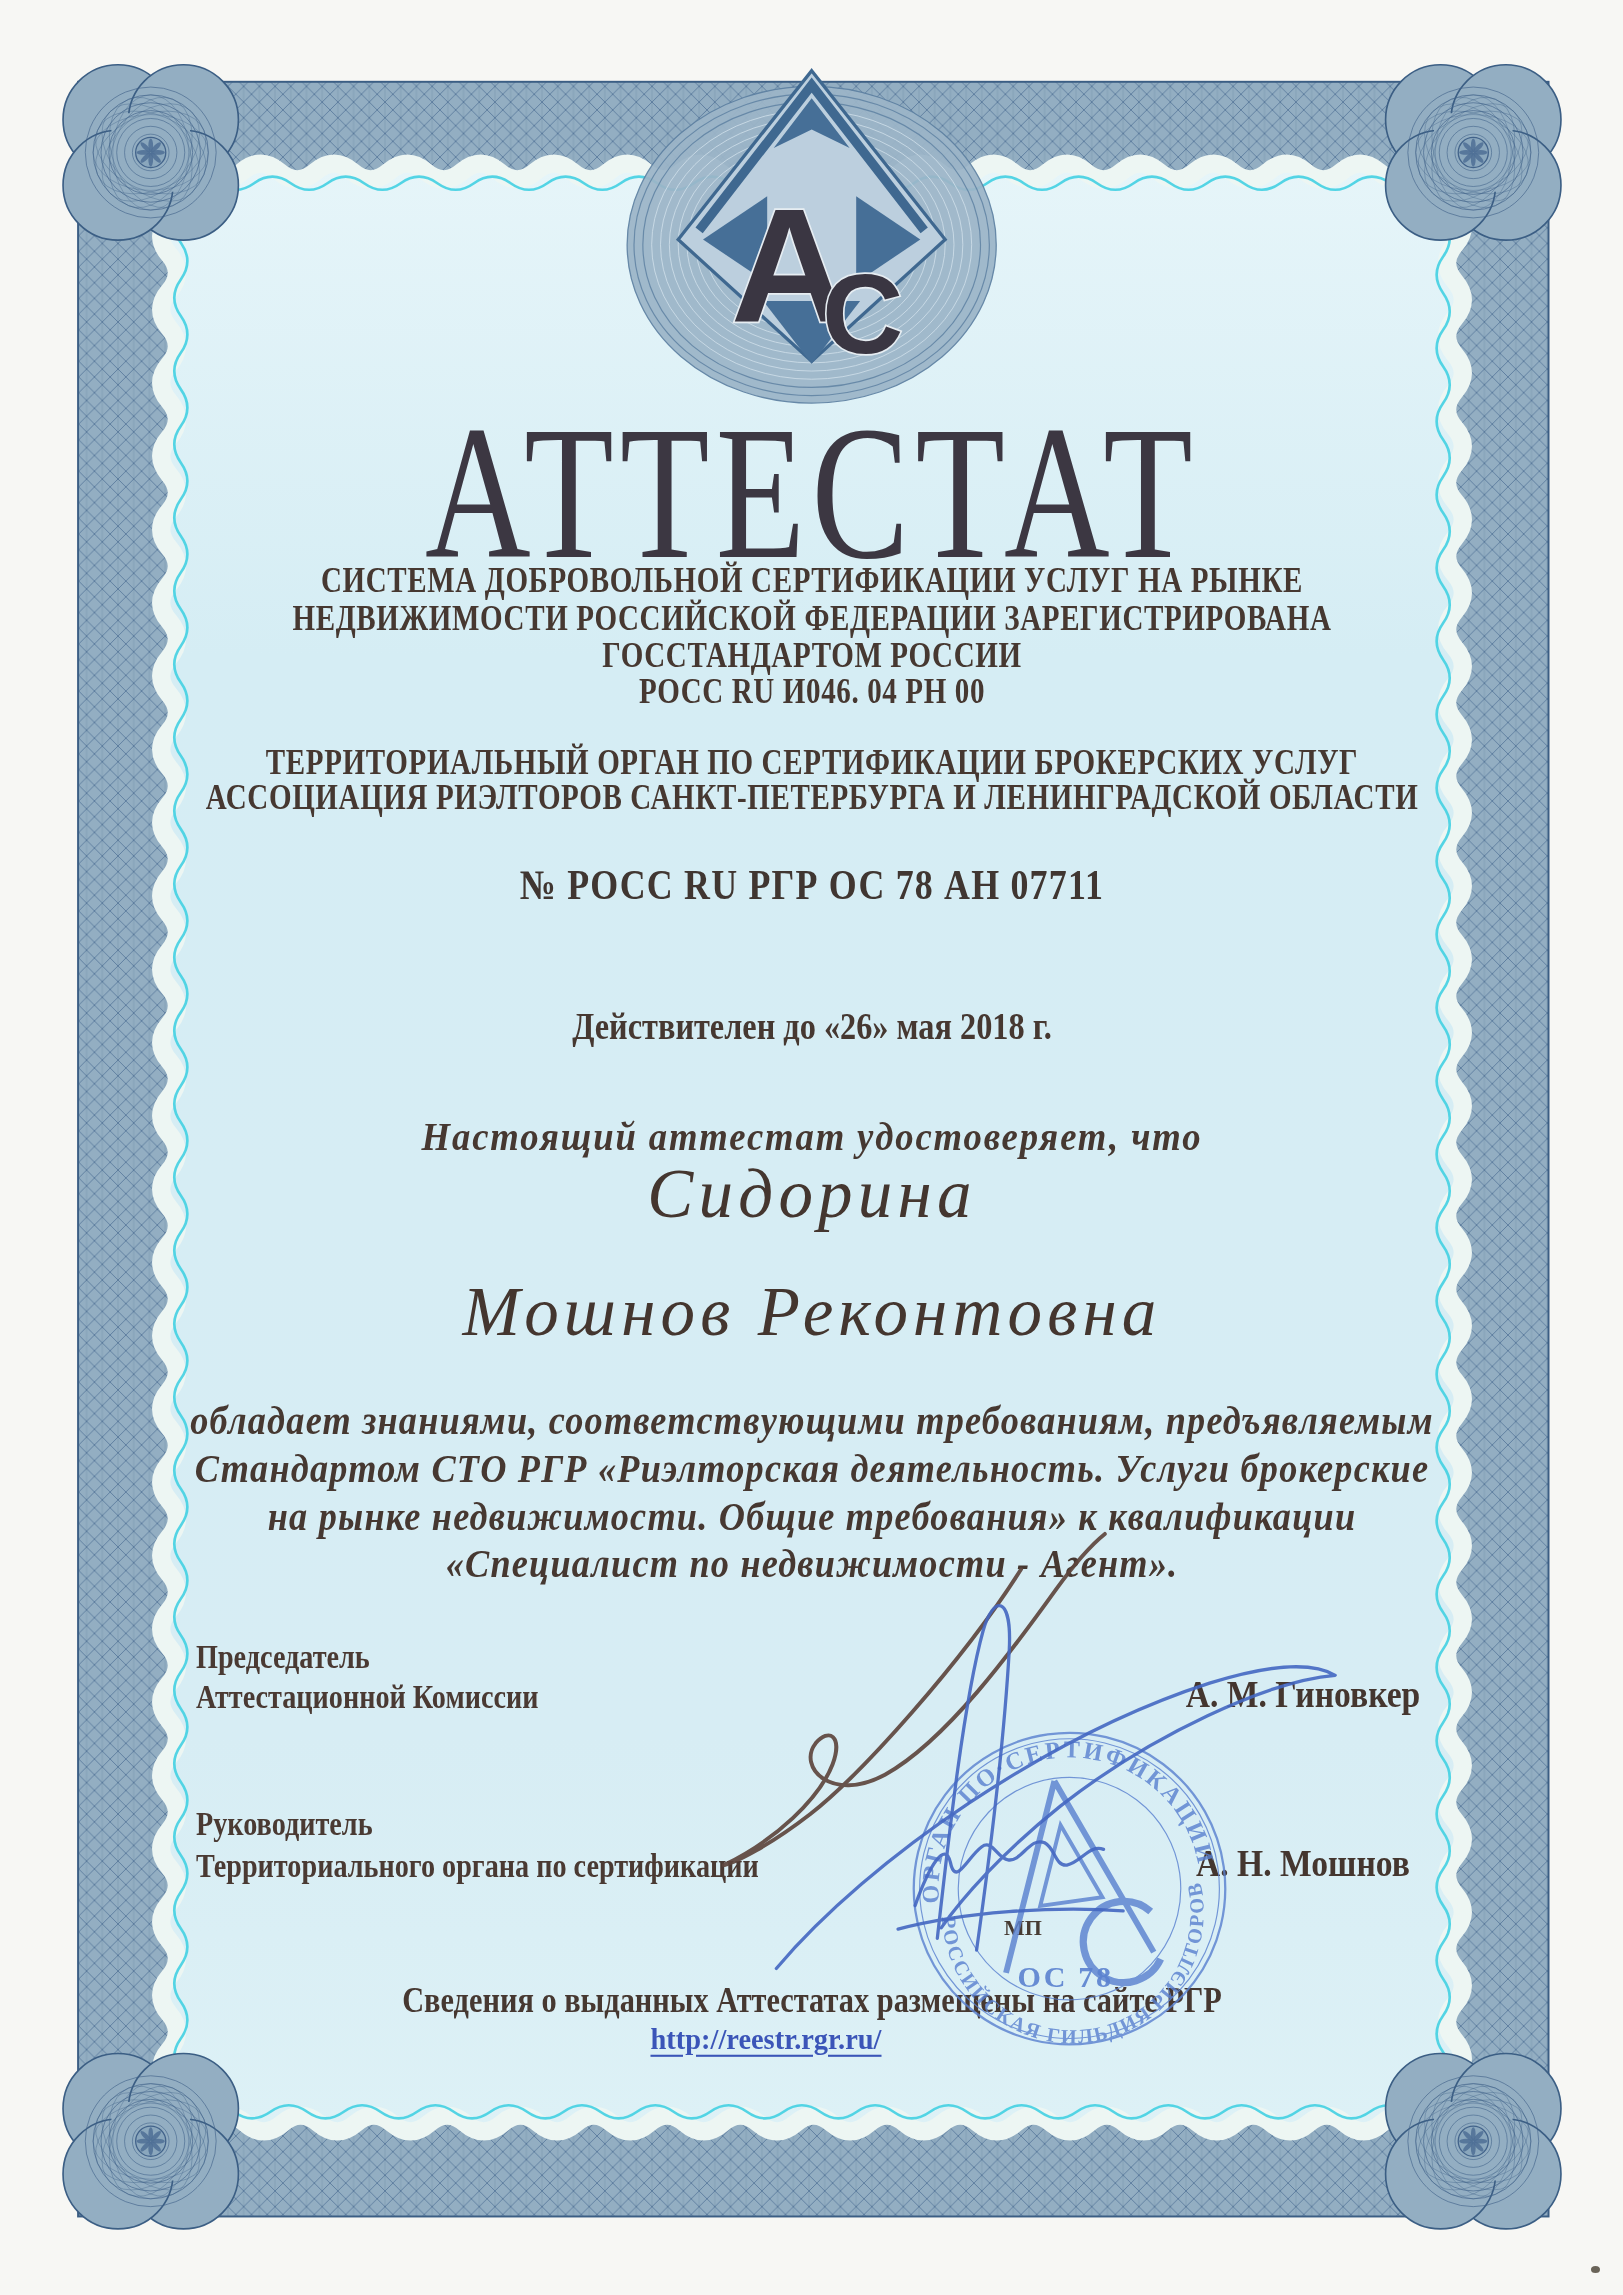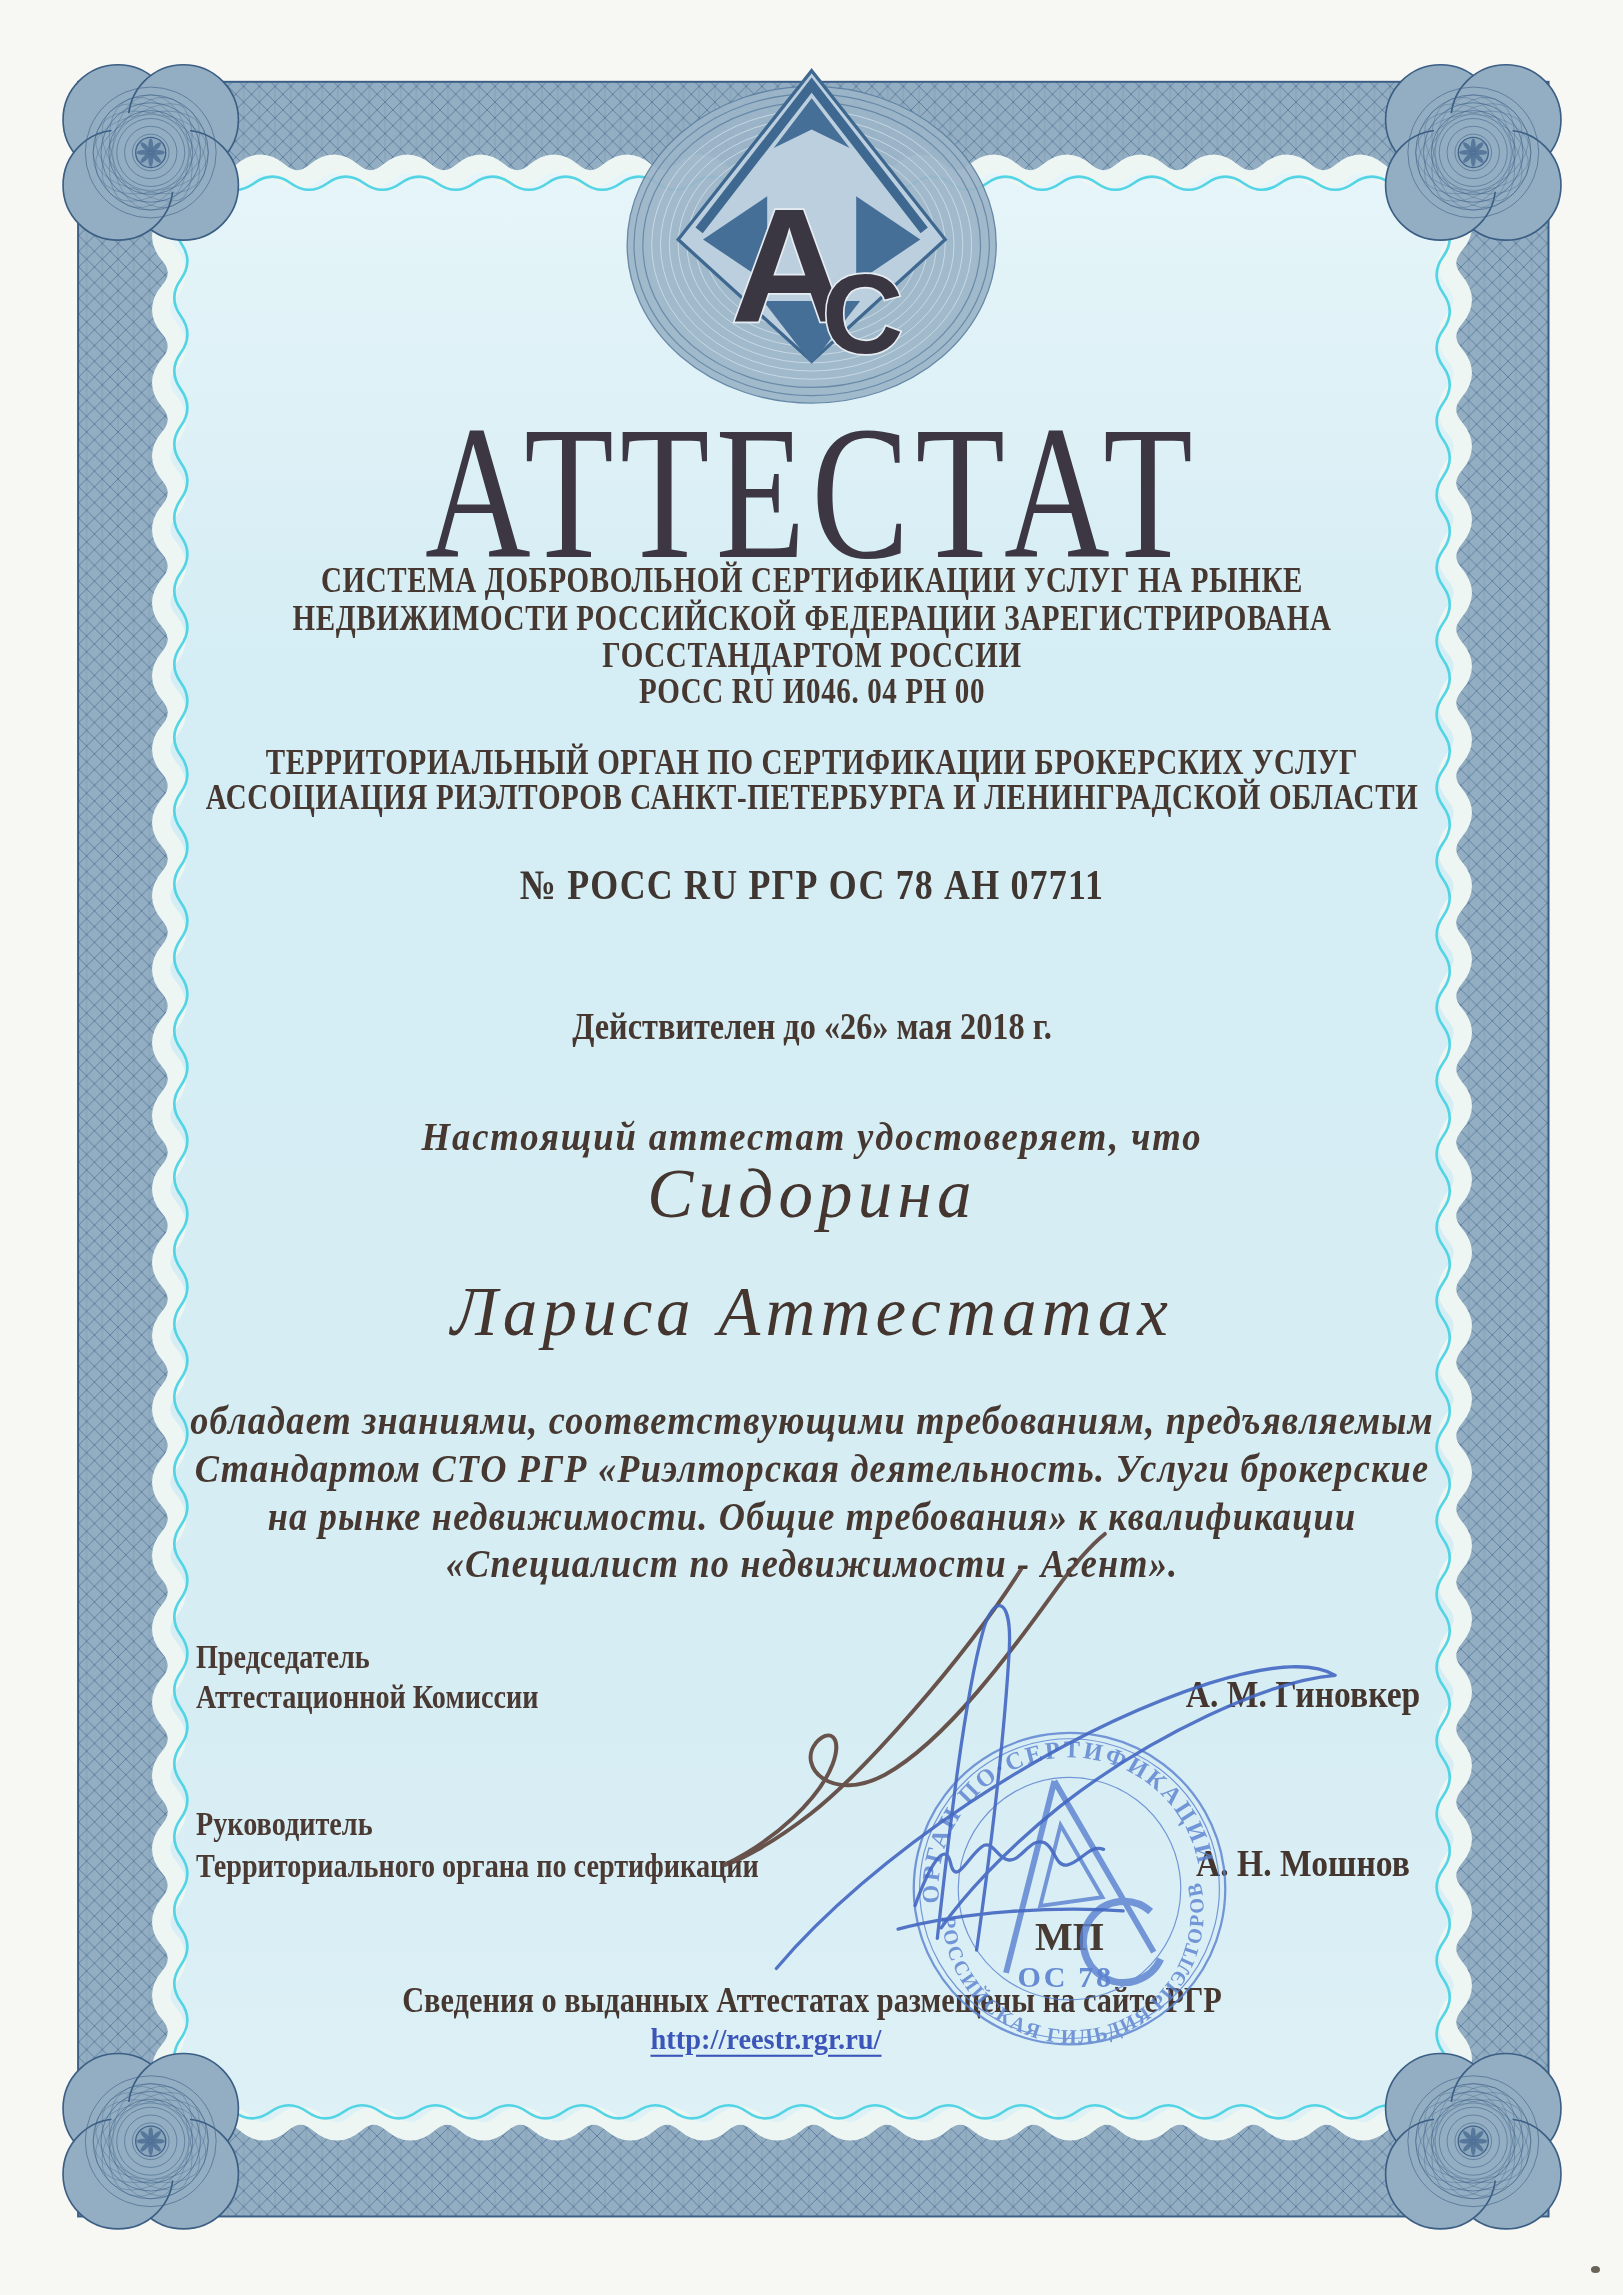--- a/index.html
+++ b/index.html
@@ -13,21 +13,21 @@
   .org{font-size:33px;letter-spacing:0.7px;}
   .num{font-size:39px;font-weight:700;letter-spacing:1.3px;color:#403631;transform:scale(0.92,1.08);}
   .valid{font-size:34px;font-weight:700;transform:scale(0.95,1.1);}
   .cert{font-size:39px;font-weight:700;font-style:italic;letter-spacing:2px;transform:scale(0.94,1.02);}
   .holder{font-size:69px;font-weight:400;font-style:italic;letter-spacing:5.2px;color:#44362f;}
   .body-l{font-size:39px;font-weight:700;font-style:italic;letter-spacing:1.3px;transform:scale(0.93,1.0);}
   .role{position:absolute;left:196px;line-height:1;font-size:30px;font-weight:700;color:#4a3a33;
         transform:scale(0.94,1.12);transform-origin:left center;white-space:nowrap;}
   .sig-name{position:absolute;left:1149px;width:308px;text-align:center;line-height:1;font-size:35px;
         font-weight:700;color:#44362f;transform:scale(0.96,1.08);white-space:nowrap;}
-  .mp{position:absolute;left:1004px;width:131px;text-align:center;line-height:1;font-size:40px;
+  .mp{position:absolute;left:1004px;width:131px;line-height:1;font-size:22px;
         font-weight:700;color:#473b33;}
   .footer-note{font-size:33px;font-weight:700;transform:scale(0.92,1.08);}
   .link{font-size:29px;font-weight:700;color:#3b55b8;text-decoration:underline;
         text-underline-offset:5.2px;transform:scale(0.98,1.05);}
   .speck{position:absolute;left:1591px;top:2266px;width:9.2px;height:7.2px;background:#6a6458;border-radius:50%;}
 </style>
 </head>
 <body>
 
 <div class="page">
@@ -213,21 +213,21 @@
   <div class="t cond sub" style="top:675px">РОСС RU И046. 04 РН 00</div>
 
   <div class="t cond org" style="top:746px">ТЕРРИТОРИАЛЬНЫЙ ОРГАН ПО СЕРТИФИКАЦИИ БРОКЕРСКИХ УСЛУГ</div>
   <div class="t cond org" style="top:781px">АССОЦИАЦИЯ РИЭЛТОРОВ САНКТ-ПЕТЕРБУРГА И ЛЕНИНГРАДСКОЙ ОБЛАСТИ</div>
 
   <div class="t num" style="top:865px">№ РОСС RU РГР ОС 78 АН 07711</div>
   <div class="t valid" style="top:1010px">Действителен до «26» мая 2018 г.</div>
   <div class="t cert" style="top:1117px">Настоящий аттестат удостоверяет, что</div>
 
   <div class="t holder" style="top:1160px">Сидорина</div>
-  <div class="t holder" style="top:1278px">Лариса Аттестатах</div>
+  <div class="t holder" style="top:1278px">Мошнов Реконтовна</div>
 
   <div class="t body-l" style="top:1401px">обладает знаниями, соответствующими требованиям, предъявляемым</div>
   <div class="t body-l" style="top:1449px">Стандартом СТО РГР «Риэлторская деятельность. Услуги брокерские</div>
   <div class="t body-l" style="top:1497px">на рынке недвижимости. Общие требования» к  квалификации</div>
   <div class="t body-l" style="top:1544px">«Специалист по недвижимости - Агент».</div>
 
   <div class="role" style="top:1642px">Председатель</div>
   <div class="role" style="top:1682px">Аттестационной Комиссии</div>
   <div class="sig-name" style="top:1677px">А. М. Гиновкер</div>
 

